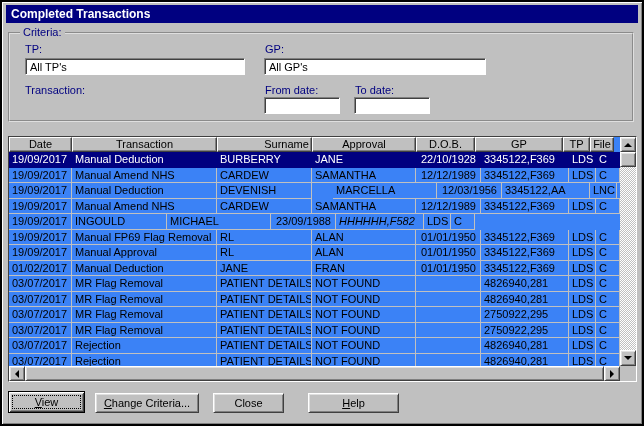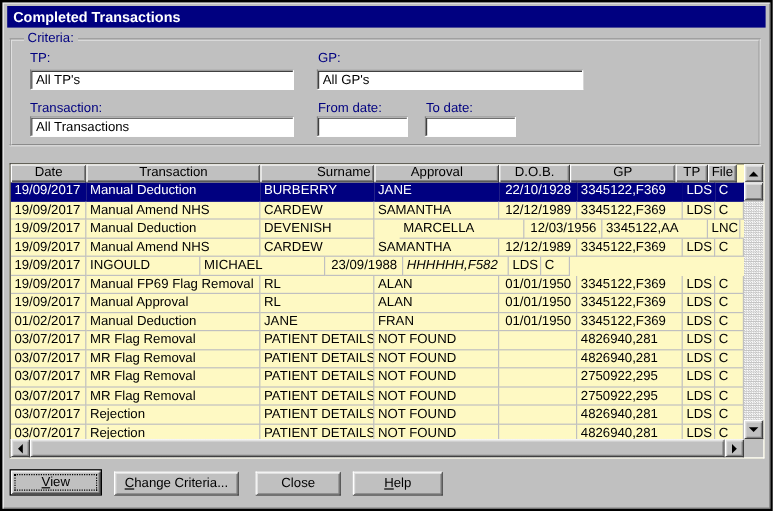--- a/index.html
+++ b/index.html
@@ -29,21 +29,21 @@
   .field {
     position:absolute; height:17px; background:#fff; border:1px solid;
     border-color:#808080 #fff #fff #808080;
     box-shadow: inset 1px 1px 0 #404040;
     font-family:"Liberation Sans", sans-serif; font-size:11px;
     padding:0 0 0 4px; color:#000;
   }
   
   .table {
     position:absolute; left:6px; top:134px; width:629px; height:246px;
-    background:#fef9c3; border:1px solid; border-color:#404040 #fff #fff #404040;
+    background:#3b82f6; border:1px solid; border-color:#404040 #fff #fff #404040;
   }
   .thead { display:flex; height:15px; width:611px; }
   .hcell {
     flex:none; height:15px; background:#c0c0c0; text-align:center;
     font-size:11px; line-height:13px; border:1px solid;
     border-color:#fff #404040 #404040 #fff;
     box-shadow: inset -1px -1px 0 #808080;
     overflow:hidden; white-space:nowrap;
   }
   .tbody { width:611px; height:214px; overflow:hidden; }
@@ -117,21 +117,20 @@
   <div class="groupbox">
     <span class="legend">Criteria:</span>
 
     <span class="flabel" style="left:15px; top:9px;">TP:</span>
     <input class="field" style="left: 15px; top: 24px; width: 220px;" value="All TP's">
 
     <span class="flabel" style="left:255px; top:9px;">GP:</span>
     <input class="field" style="left: 254px; top: 24px; width: 222px;" value="All GP's">
 
     <span class="flabel" style="left:15px; top:50px;">Transaction:</span>
-    <input class="field" style="left: 15px; top: 63px; width: 220px;" value="All Transactions">
 
     <span class="flabel" style="left:255px; top:50px;">From date:</span>
     <input class="field" style="left: 254px; top: 63px; width: 76px;" value="">
 
     <span class="flabel" style="left:345px; top:50px;">To date:</span>
     <input class="field" style="left: 344px; top: 63px; width: 76px;" value="">
   </div>
 
   <div class="table">
     <div class="thead">
@@ -304,15 +303,15 @@
       <div class="sbtn" style="right:0; top:0; width:16px; height:15px;">
         <span class="tri-right"></span>
       </div>
     </div>
     <div class="corner"></div>
   </div>
 
   <button class="btn default" style="left:6px;  top:389px; width:77px;"><span class="focusring"></span><span style="text-decoration: underline;">V</span>iew</button>
   <button class="btn" style="left:93px;  top:391px; width:104px;"><span style="text-decoration: underline;">C</span>hange Criteria...</button>
   <button class="btn" style="left:211px; top:391px; width:71px;">Close</button>
-  <button class="btn" style="left:292px; top:391px; width:75px;"><span style="text-decoration: underline;">H</span>elp</button>
+  <button class="btn" style="left:306px; top:391px; width:91px;"><span style="text-decoration: underline;">H</span>elp</button>
 
 </div>
 
 </body></html>

